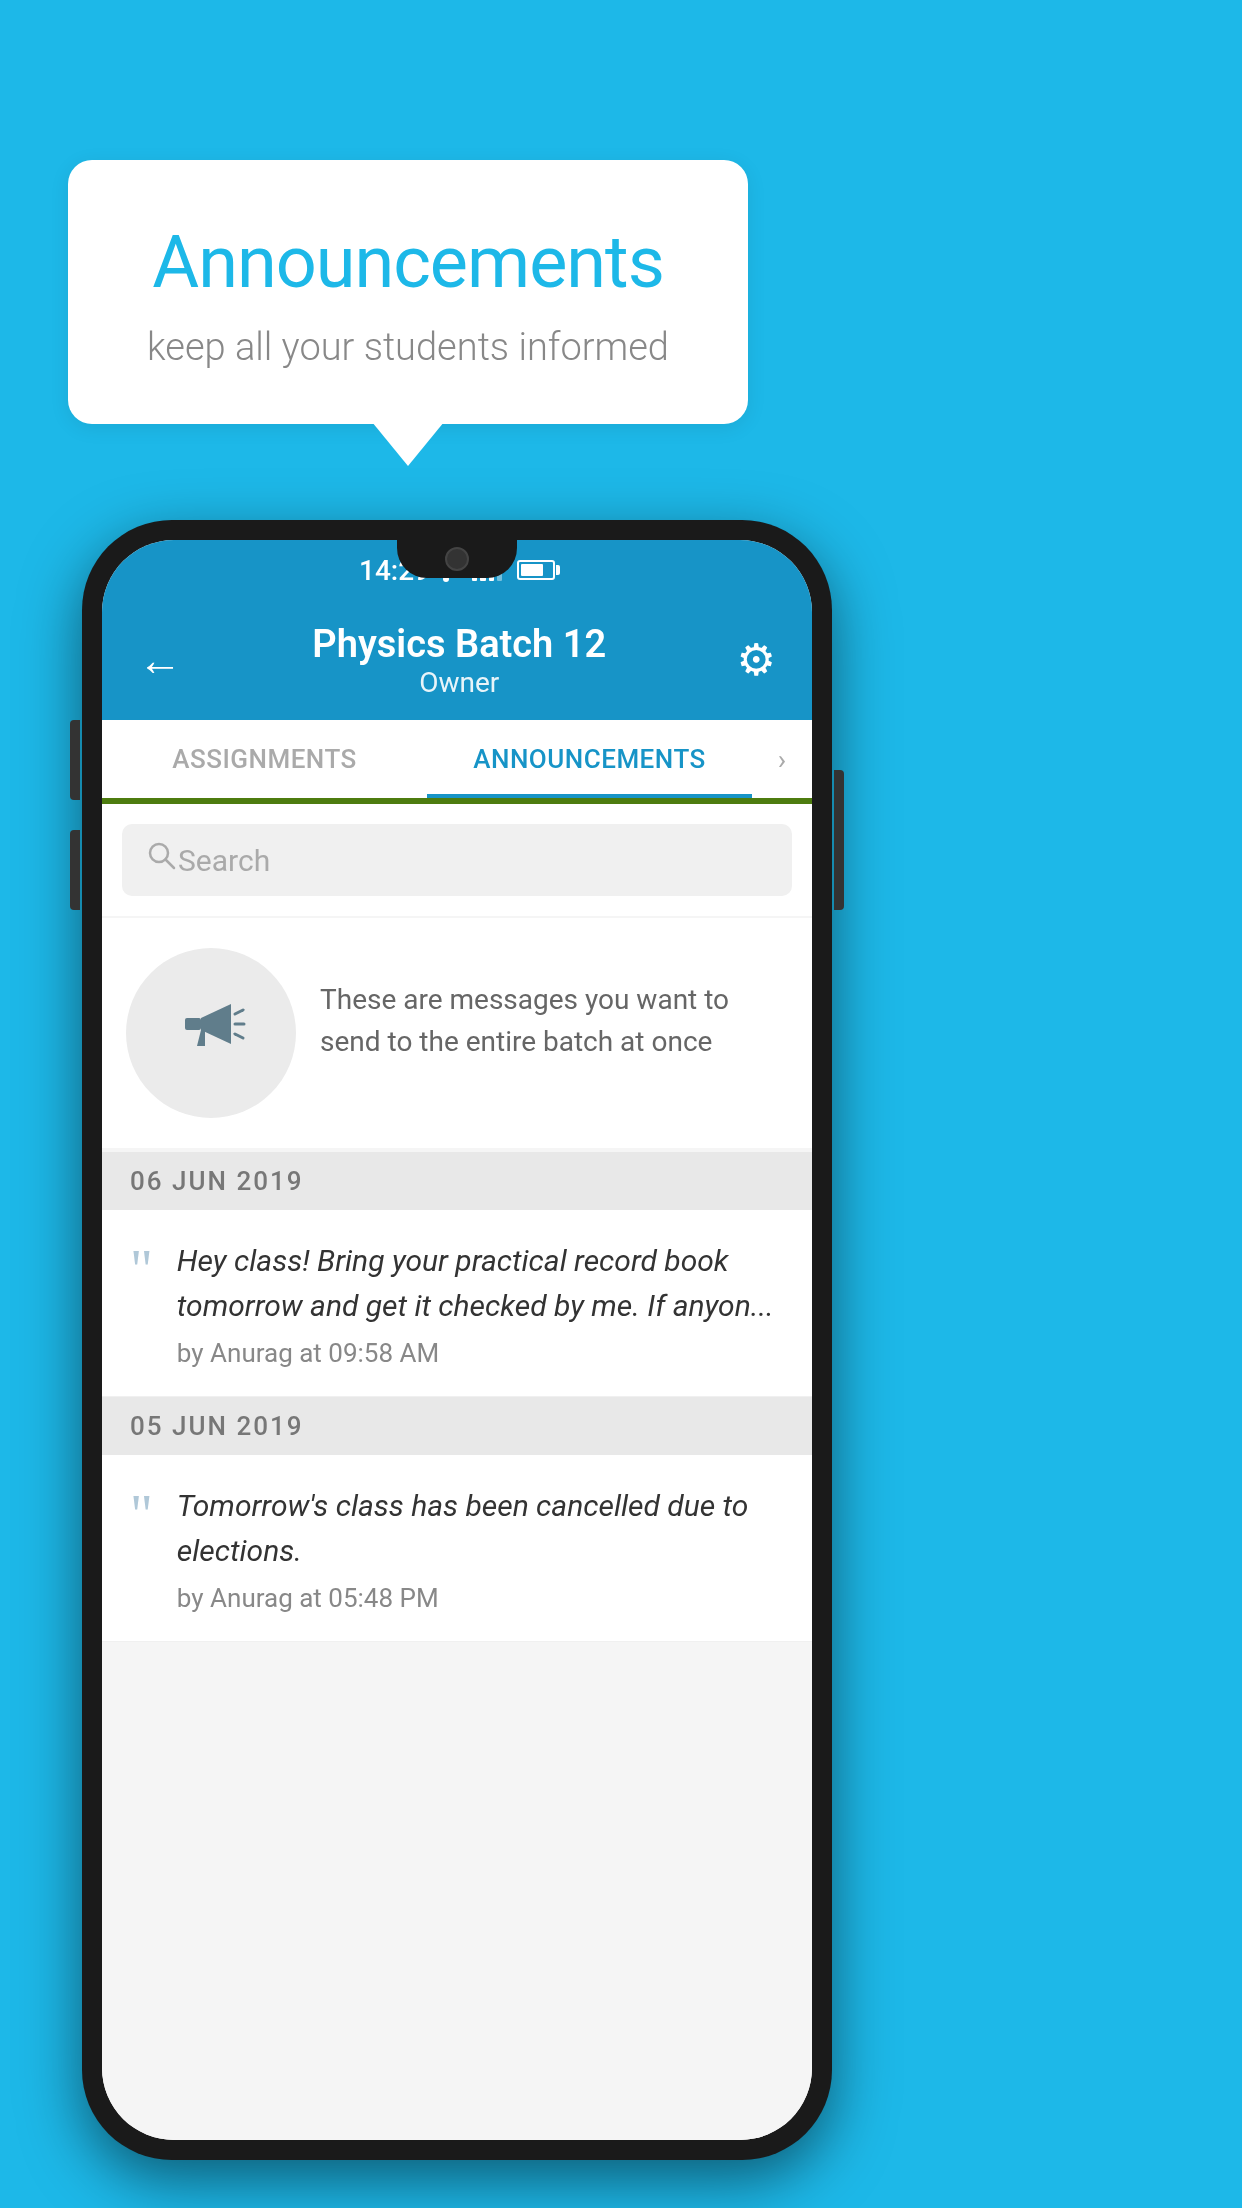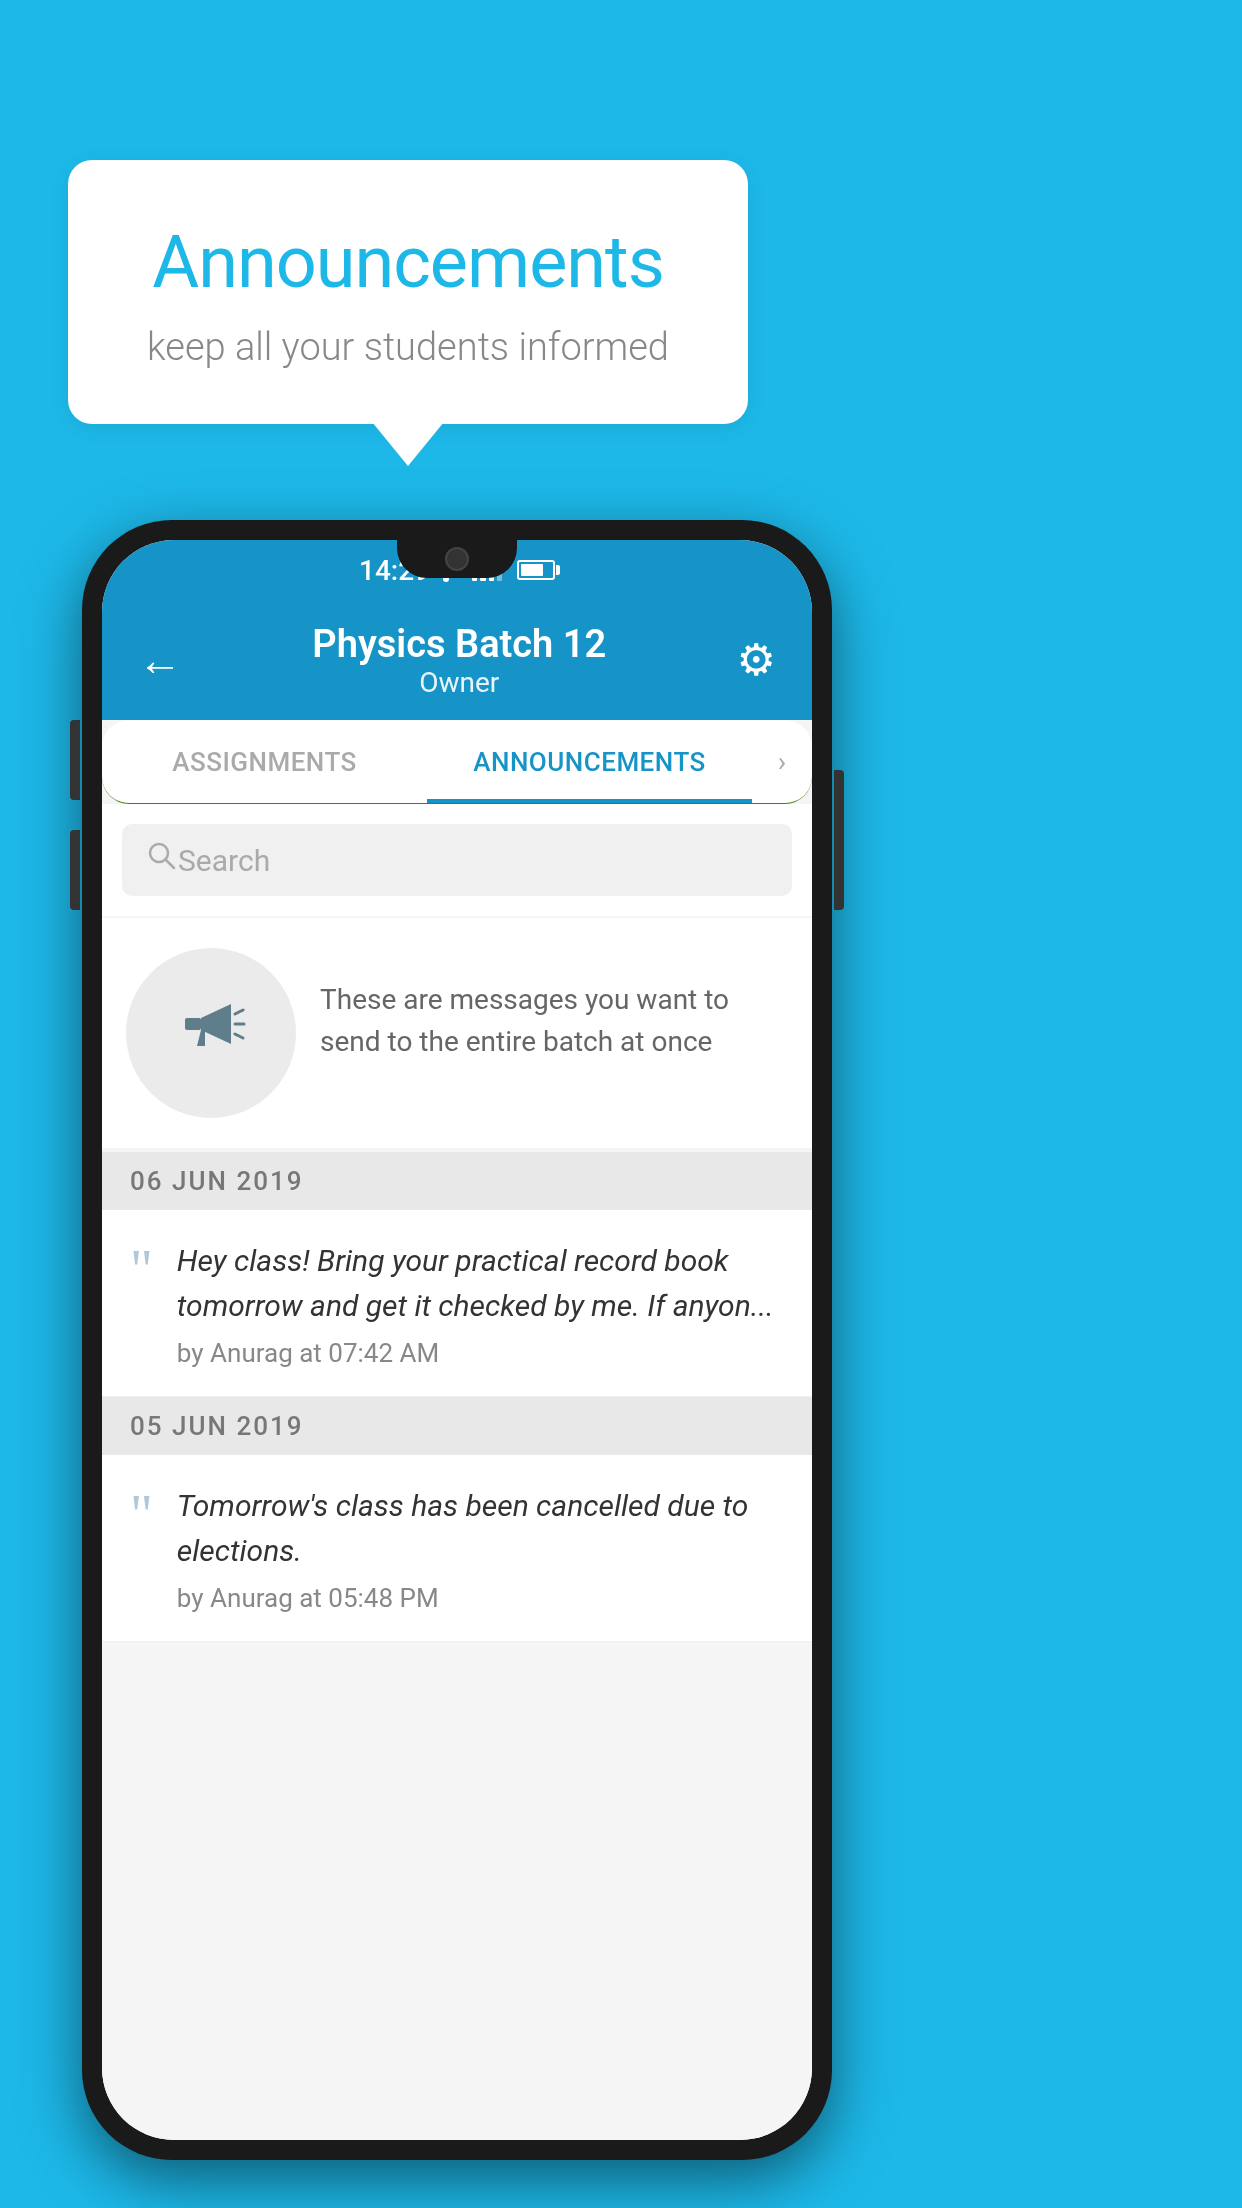--- a/index.html
+++ b/index.html
@@ -248,23 +248,22 @@
       font-size: 44px;
     }
 
     
     .tabs-container {
       background: white;
       display: flex;
       align-items: stretch;
       height: 84px;
       flex-shrink: 0;
-      border-bottom: 1px solid #4d7c0f;
+      border-bottom: 6px solid #4d7c0f;
       overflow: hidden;
-      border-radius: 27px;
     }
 
     .tab-item {
       flex: 1;
       display: flex;
       align-items: center;
       justify-content: center;
       font-size: 26px;
       font-weight: 500;
       color: #aaa;
@@ -522,21 +521,21 @@
             <div class="promo-text">These are messages you want to send to the entire batch at once</div>
           </div>
         </div>
 
         <div class="date-divider">06  JUN  2019</div>
 
         <div class="announcement-item">
           <div class="quote-icon">"</div>
           <div class="announcement-content">
             <div class="announcement-text">Hey class! Bring your practical record book tomorrow and get it checked by me. If anyon...</div>
-            <div class="announcement-meta">by Anurag at 07:42 AM</div>
+            <div class="announcement-meta">by Anurag at 09:58 AM</div>
           </div>
         </div>
 
         <div class="date-divider">05  JUN  2019</div>
 
         <div class="announcement-item">
           <div class="quote-icon">"</div>
           <div class="announcement-content">
             <div class="announcement-text">Tomorrow's class has been cancelled due to elections.</div>
             <div class="announcement-meta">by Anurag at 05:48 PM</div>

